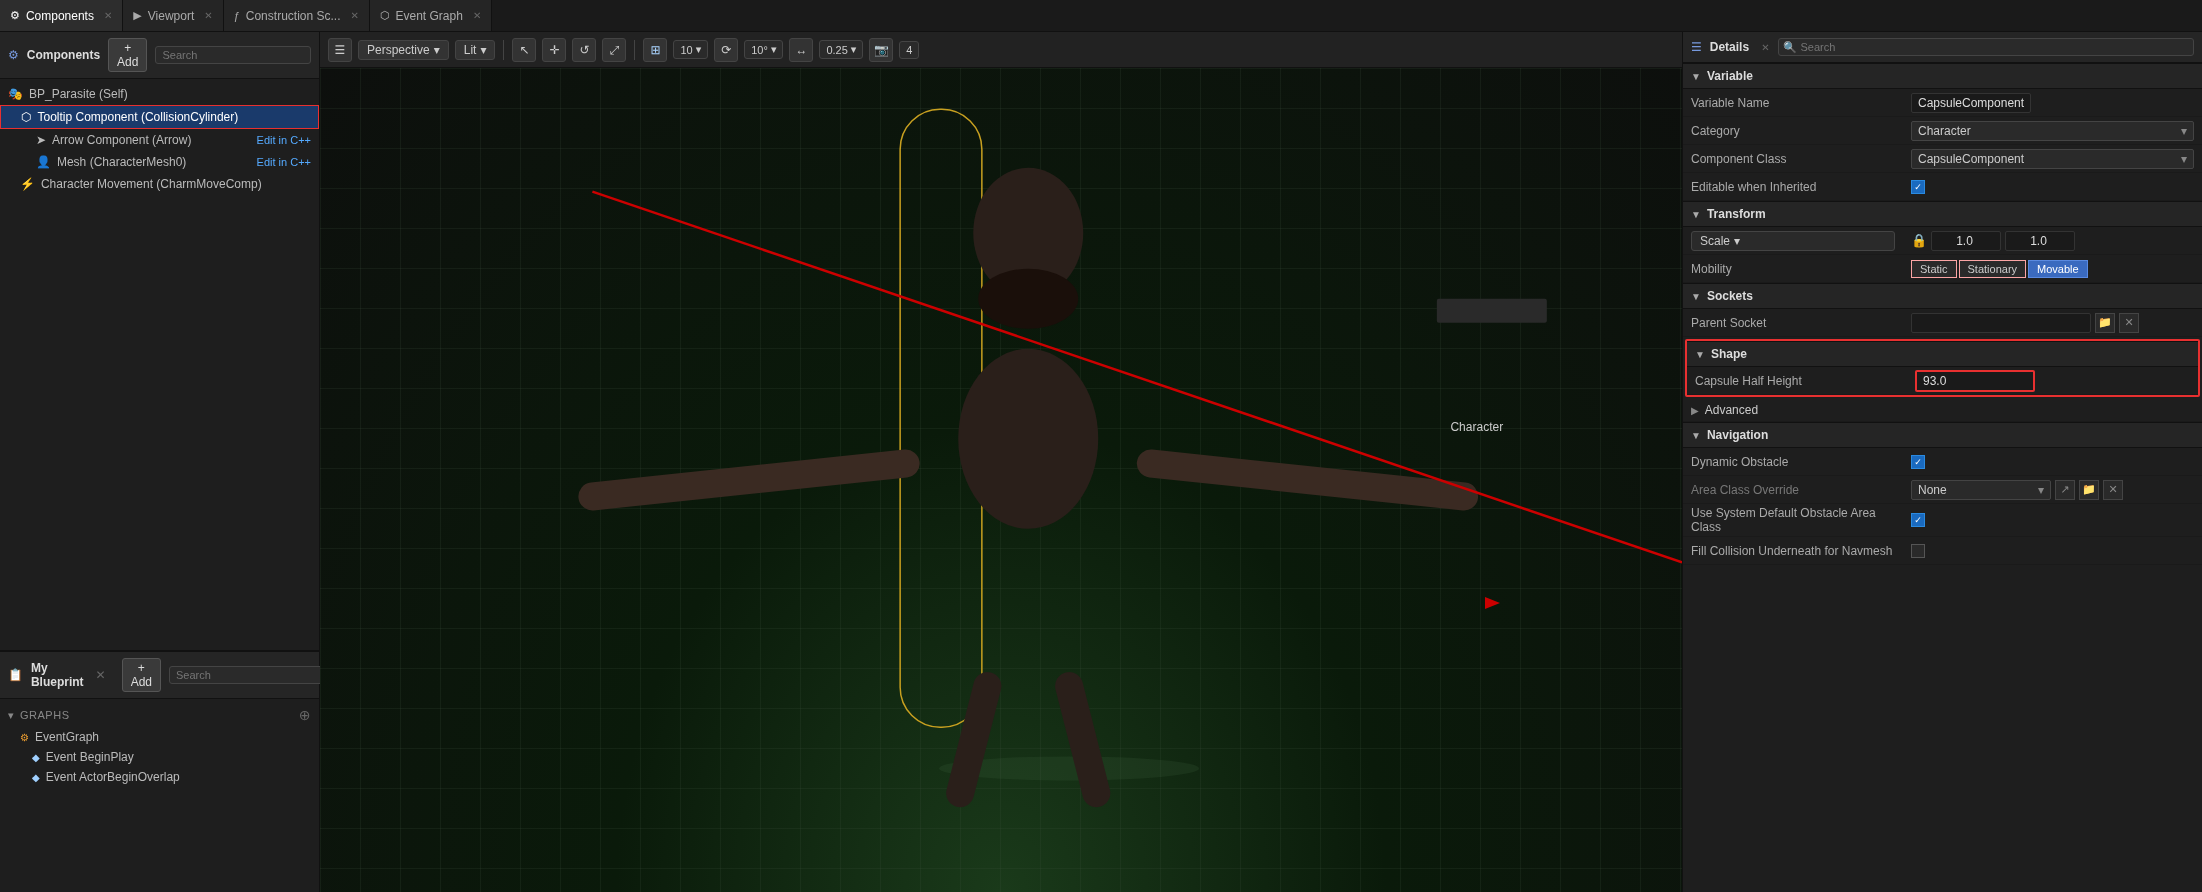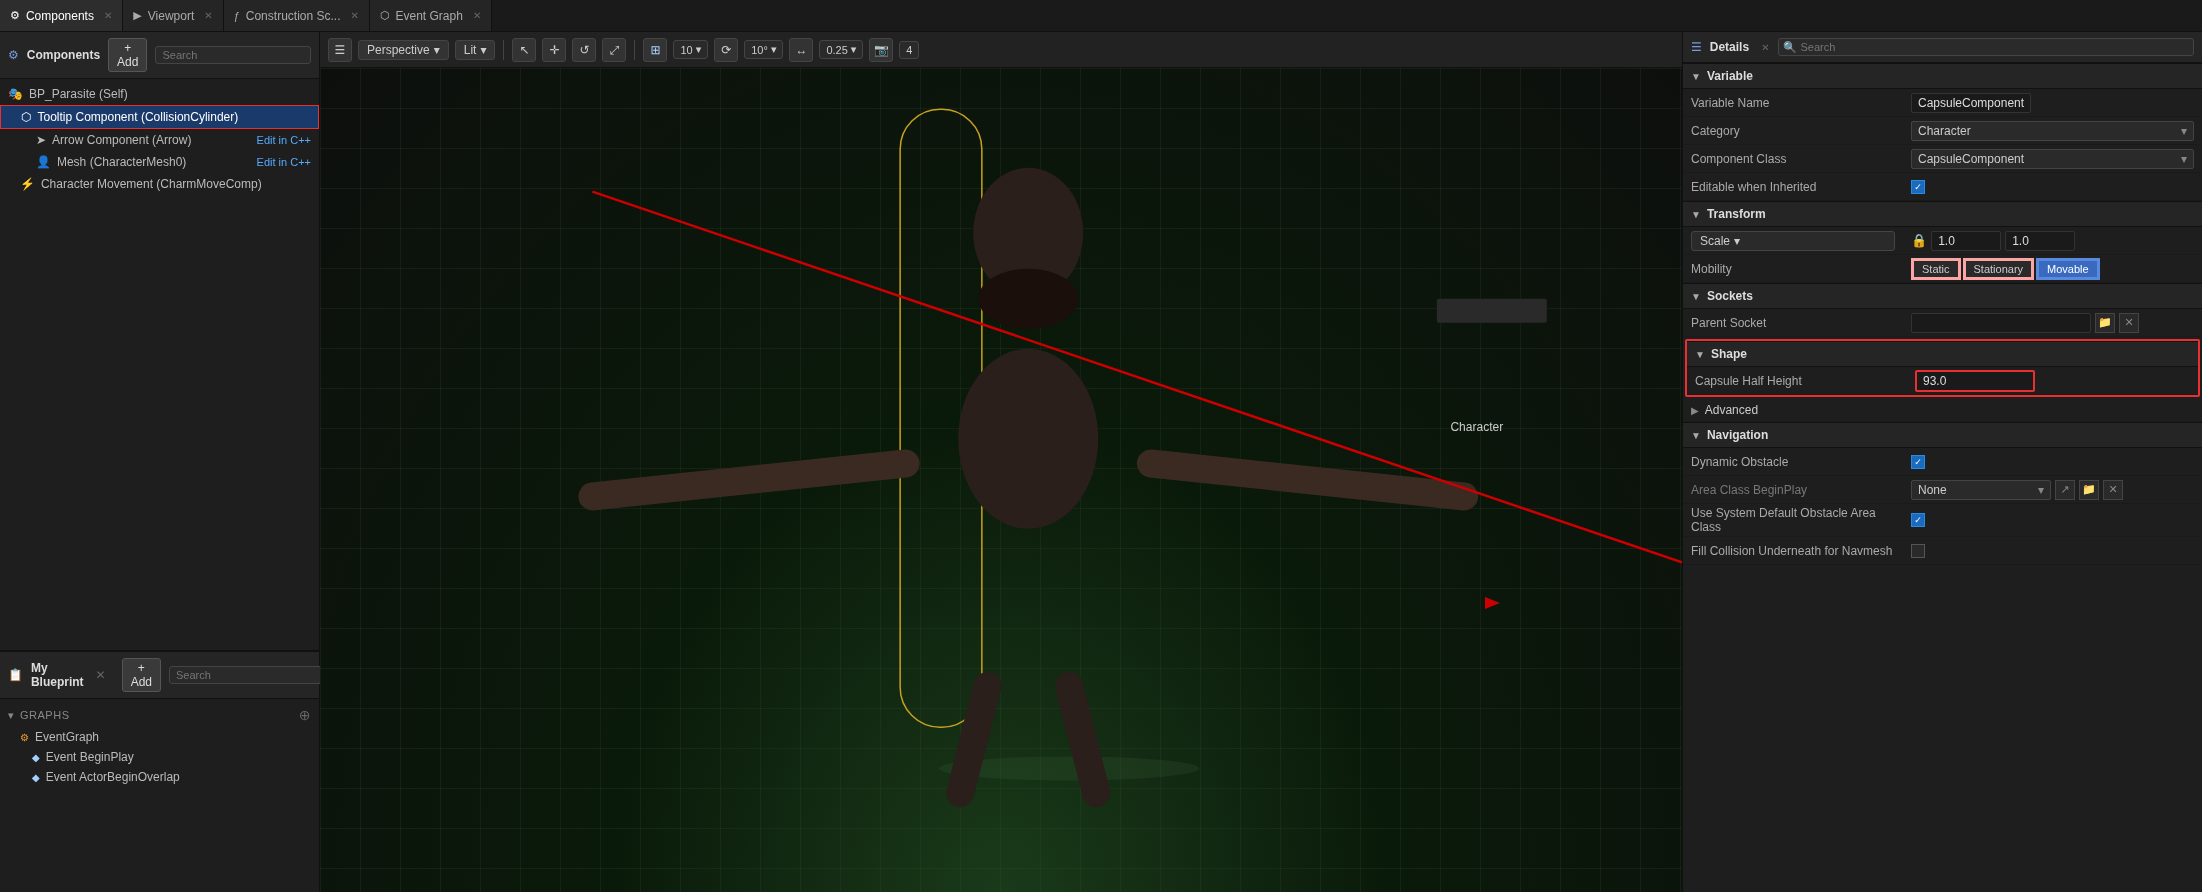--- a/index.html
+++ b/index.html
@@ -384,41 +384,41 @@
     }
 
     
     .transform-btn-group {
       display: flex;
       gap: 2px;
     }
     .transform-btn {
       padding: 2px 8px;
       background: #2a2a2a;
-      border: 3px solid #fca5a5;
+      border: 1px solid #fca5a5;
       color: #ccc;
       font-size: 11px;
       cursor: pointer;
     }
     .transform-btn.active {
       background: #3a6abf;
       border-color: #5a8ae0;
       color: #fff;
     }
 
     
     .num-input-pair {
       display: flex;
       gap: 4px;
     }
     .num-input {
       background: #1a1a1a;
       border: 1px solid #333;
       color: #ddd;
-      padding: 2px 6px;
+      padding: 2px 24px;
       font-size: 12px;
       border-radius: 2px;
       width: 70px;
     }
 
     
     .socket-icons {
       display: flex;
       align-items: center;
       gap: 4px;
@@ -791,21 +791,21 @@
       </div>
 
       <div class="detail-row">
         <div class="detail-label">Dynamic Obstacle</div>
         <div class="detail-value">
           <div class="checkbox-blue">✓</div>
         </div>
       </div>
 
       <div class="detail-row">
-        <div class="detail-label" style="color:#777;">Area Class BeginPlay</div>
+        <div class="detail-label" style="color:#777;">Area Class Override</div>
         <div class="detail-value">
           <div style="display:flex;align-items:center;gap:4px;">
             <div class="detail-dropdown">
               <span>None</span>
               <span class="dropdown-arrow">▾</span>
             </div>
             <div class="sock-icon">↗</div>
             <div class="sock-icon">📁</div>
             <div class="sock-icon">✕</div>
           </div>

